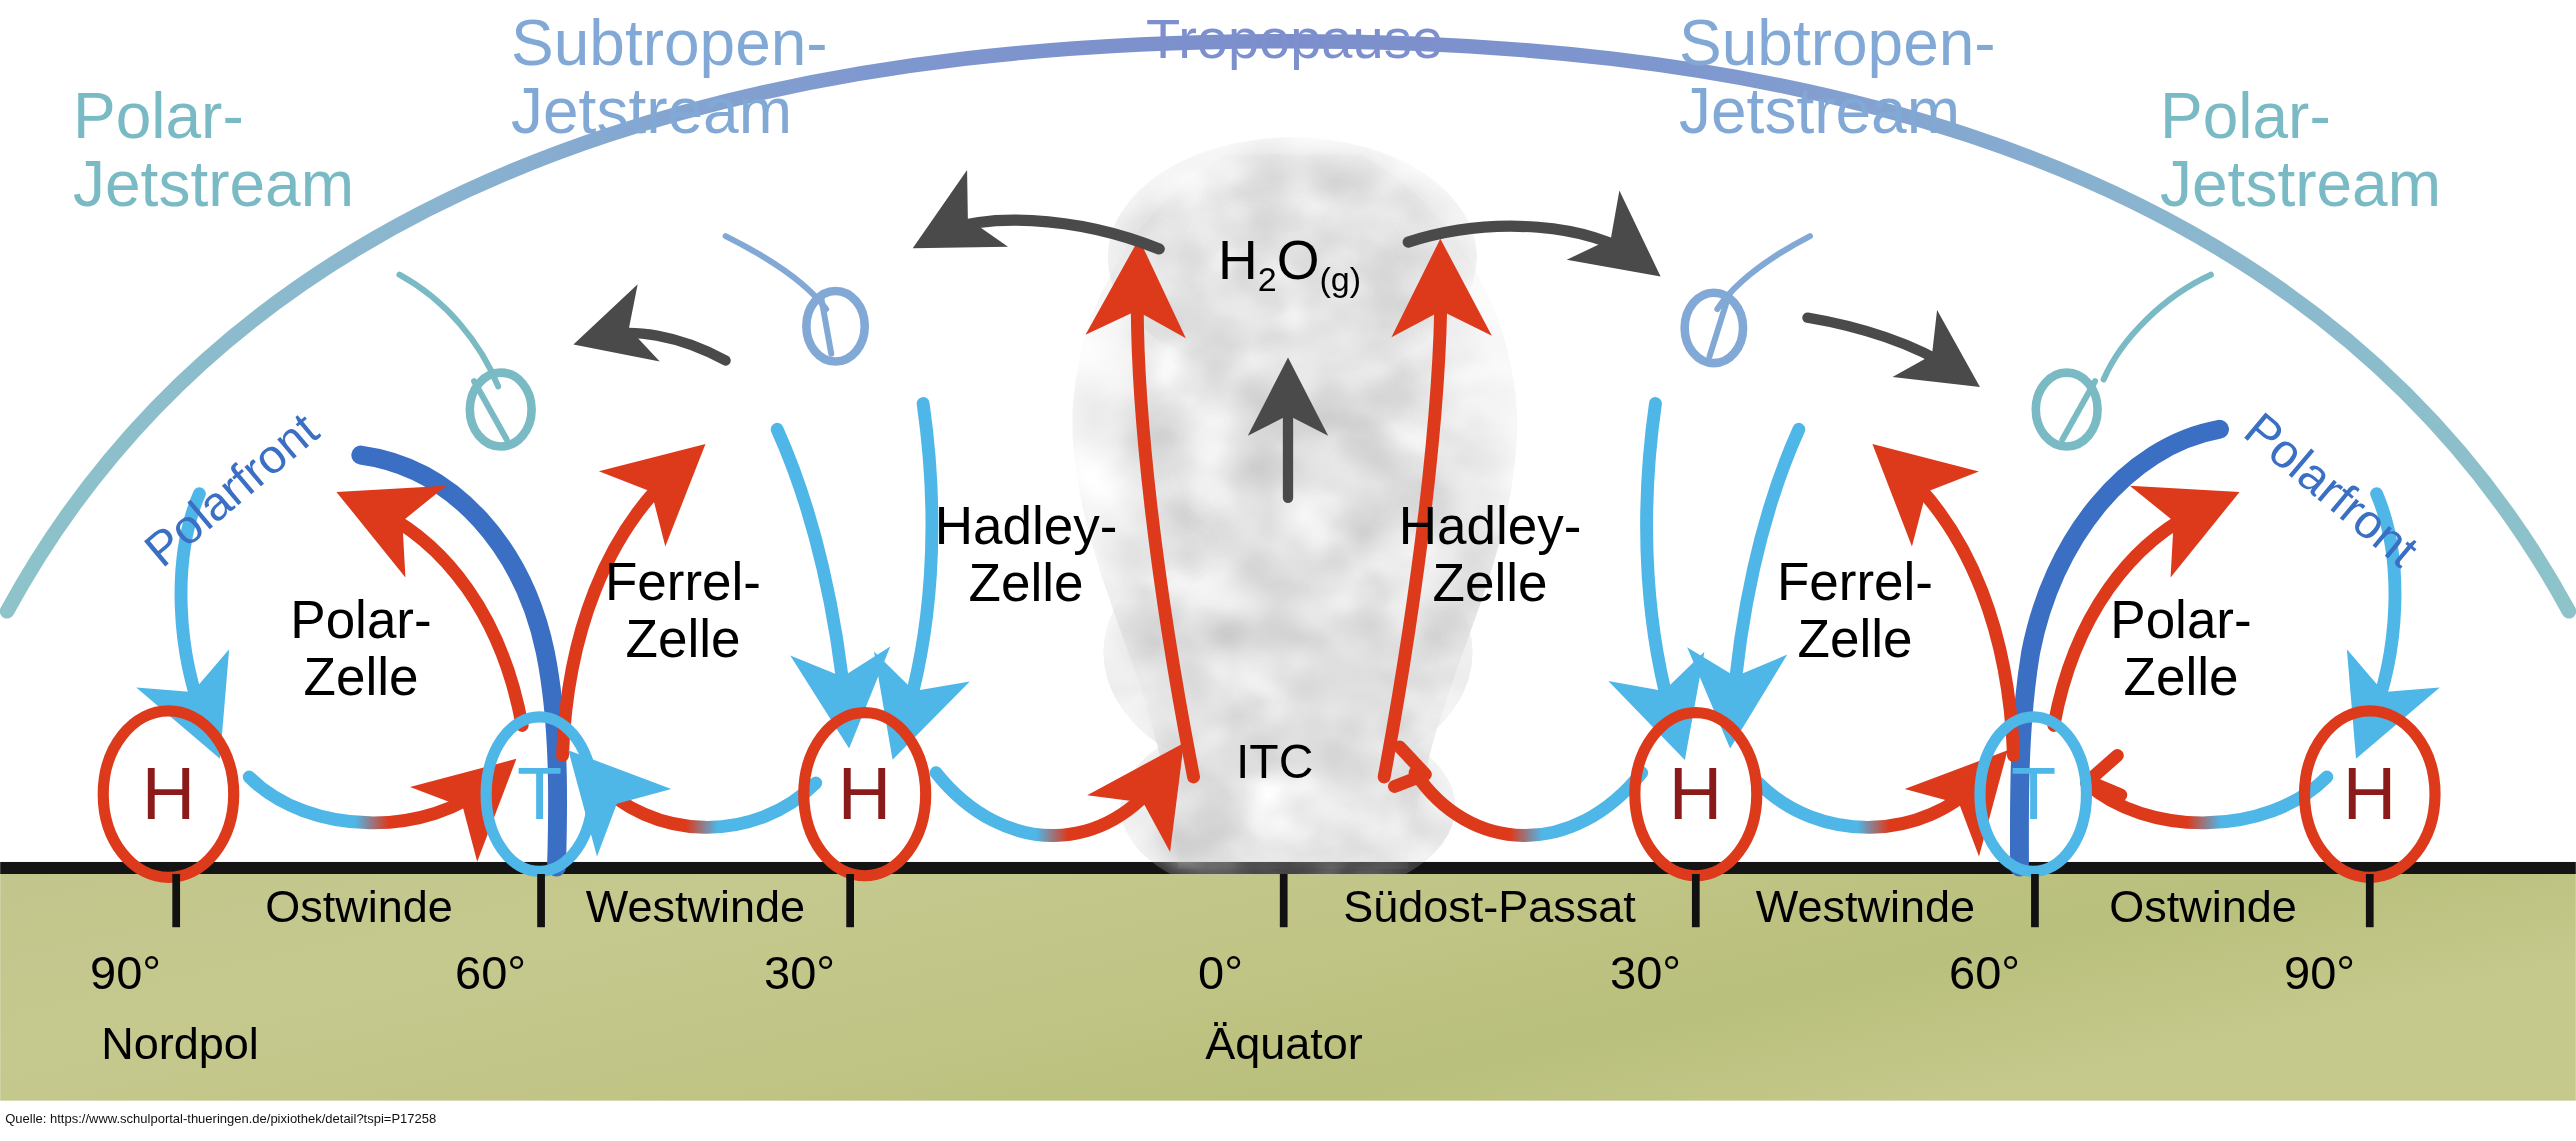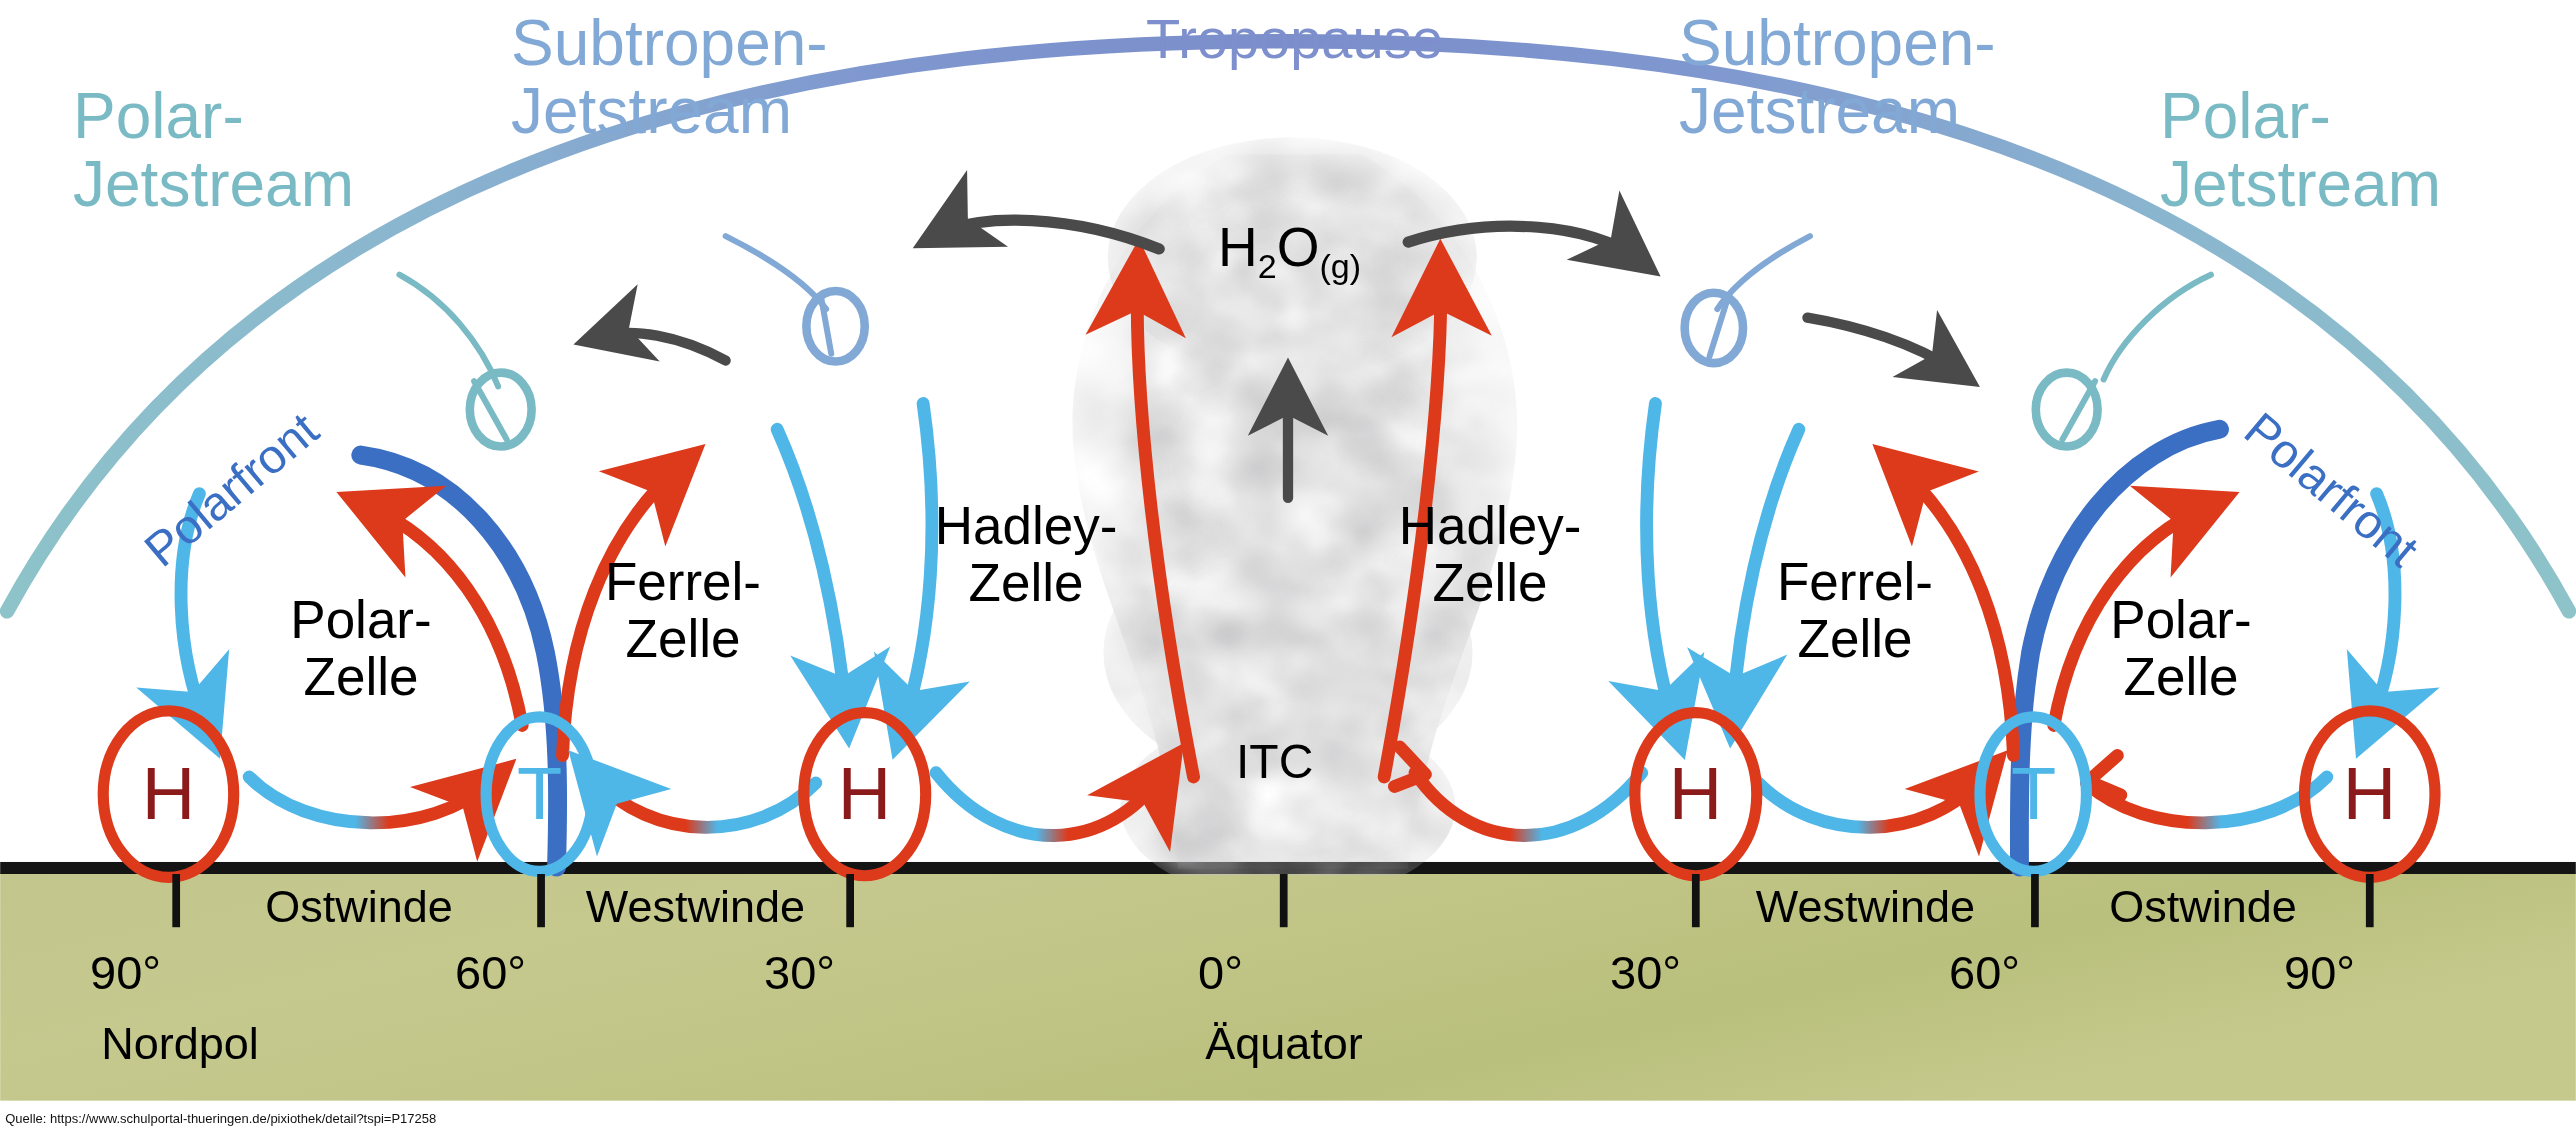--- a/index.html
+++ b/index.html
@@ -8,21 +8,21 @@
   svg.layer{position:absolute;left:0;top:0;width:2576px;height:1141px;}
   .lbl{position:absolute;white-space:pre;line-height:1.07;}
   .cell-lbl{color:#000;font-size:53px;text-align:center;}
   .jet-lbl{font-size:64px;text-align:left;}
   .src{position:absolute;left:5.2px;top:1111px;font-size:13px;color:#111;font-family:"Liberation Sans",sans-serif;}
   .ground-word{position:absolute;color:#000;font-size:45px;text-align:center;white-space:nowrap;}
   .deg{position:absolute;color:#000;font-size:47px;text-align:left;white-space:nowrap;}
   .pole{position:absolute;color:#000;font-size:45px;text-align:center;white-space:nowrap;}
   .hx{position:absolute;color:#8B1A1A;font-size:74px;font-weight:400;text-align:center;}
   .tx{position:absolute;color:#4FB6E8;font-size:74px;font-weight:400;text-align:center;}
-  .h2o{position:absolute;color:#000;font-size:55px;white-space:nowrap;}
+  .h2o{position:absolute;color:#000;font-size:55px;white-space:nowrap;margin-top:13px;}
   .h2o sub{font-size:0.62em;}
   .itc{position:absolute;color:#000;font-size:48px;white-space:nowrap;}
   .rot{transform-origin:50% 50%;}
 </style>
 </head>
 <body>
 
 <div id="stage">
 
   <svg class="layer" viewBox="0 0 3000 1329">
@@ -245,20 +245,21 @@
 
   <div class="hx" style="left:117px;top:751px;width:103px;">H</div>
   <div class="tx" style="left:488px;top:751px;width:103px;">T</div>
   <div class="hx" style="left:813px;top:751px;width:103px;">H</div>
   <div class="hx" style="left:1644px;top:751px;width:103px;">H</div>
   <div class="tx" style="left:1982px;top:751px;width:103px;">T</div>
   <div class="hx" style="left:2318px;top:751px;width:103px;">H</div>
 
   <div class="ground-word" style="left:230px;top:881px;width:258px;">Ostwinde</div>
   <div class="ground-word" style="left:558px;top:881px;width:275px;">Westwinde</div>
+  <div class="ground-word" style="left:1309px;top:881px;width:361px;">Südost-Passat</div>
   <div class="ground-word" style="left:1728px;top:881px;width:275px;">Westwinde</div>
   <div class="ground-word" style="left:2074px;top:881px;width:258px;">Ostwinde</div>
 
   <div class="deg" style="left:90px;top:945px;width:172px;">90°</div>
   <div class="deg" style="left:455px;top:945px;width:172px;">60°</div>
   <div class="deg" style="left:764px;top:945px;width:172px;">30°</div>
   <div class="deg" style="left:1198px;top:945px;width:172px;">0°</div>
   <div class="deg" style="left:1610px;top:945px;width:172px;">30°</div>
   <div class="deg" style="left:1949px;top:945px;width:172px;">60°</div>
   <div class="deg" style="left:2284px;top:945px;width:172px;">90°</div>

